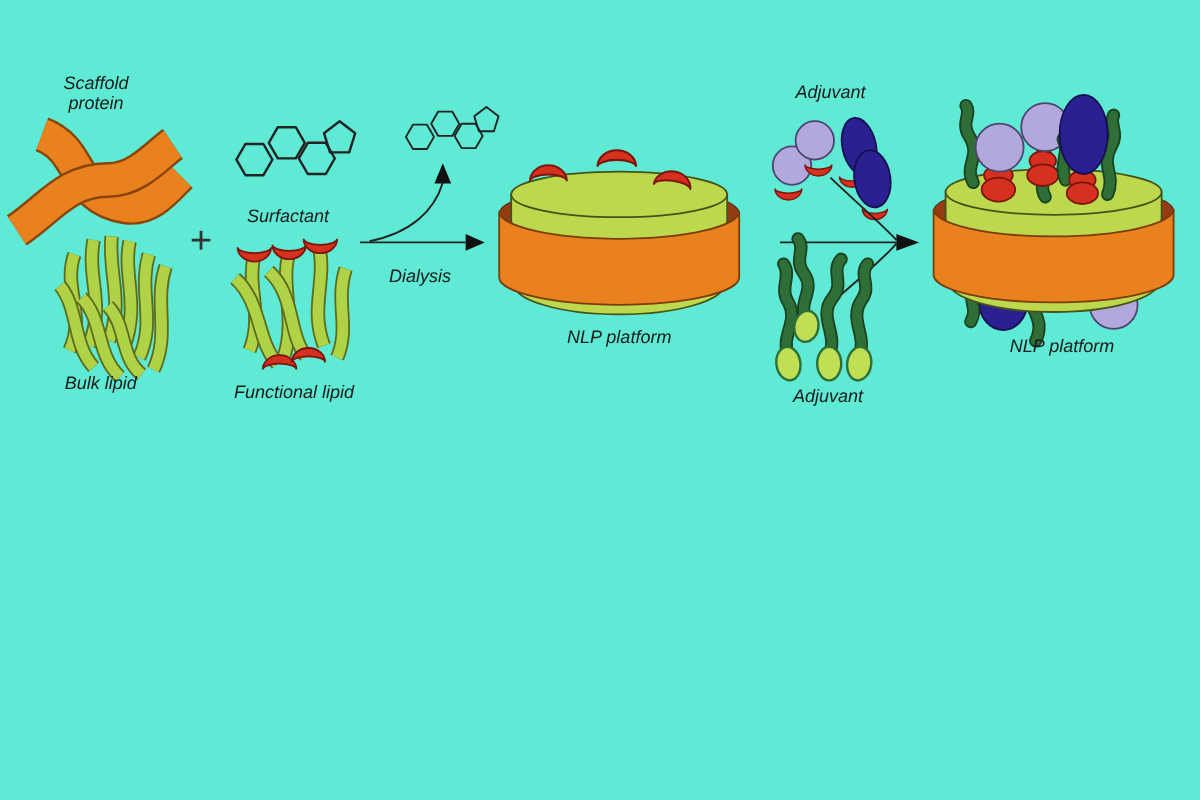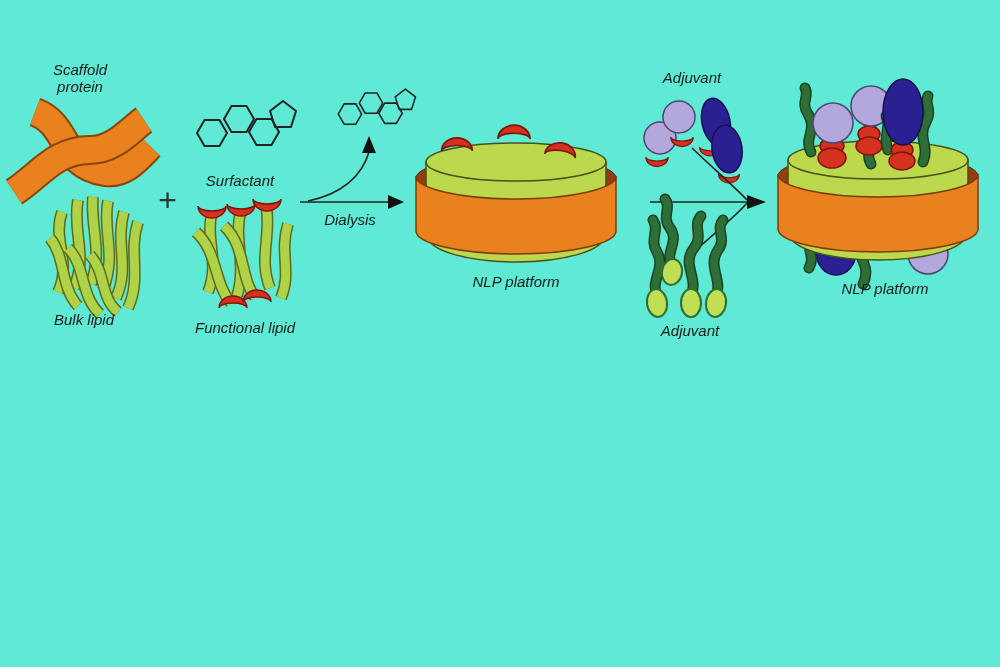--- a/index.html
+++ b/index.html
@@ -178,18 +178,18 @@
       <ellipse class="navy" cx="903" cy="112" rx="20" ry="33"></ellipse>
     </g>
   </svg>
 
   <div class="lbl" style="left:80px;top:62px;">Scaffold
 protein</div>
   <div class="lbl" style="left:84px;top:312px;">Bulk lipid</div>
   <div class="lbl plus" style="left:167px;top:183px;">+</div>
   <div class="lbl" style="left:240px;top:157px;margin-top:16px;">Surfactant</div>
   <div class="lbl" style="left:245px;top:320px;">Functional lipid</div>
-  <div class="lbl" style="left:350px;top:212px;text-align:center;">Dialysis</div>
+  <div class="lbl" style="left:350px;top:223px;text-align:center;">Dialysis</div>
   <div class="lbl" style="left:516px;top:262px;margin-top:12px;">NLP platform</div>
   <div class="lbl" style="left:692px;top:70px;">Adjuvant</div>
   <div class="lbl" style="left:690px;top:323px;text-align:right;">Adjuvant</div>
   <div class="lbl" style="left:885px;top:281px;">NLP platform</div>
 </div>
 
 </body></html>

